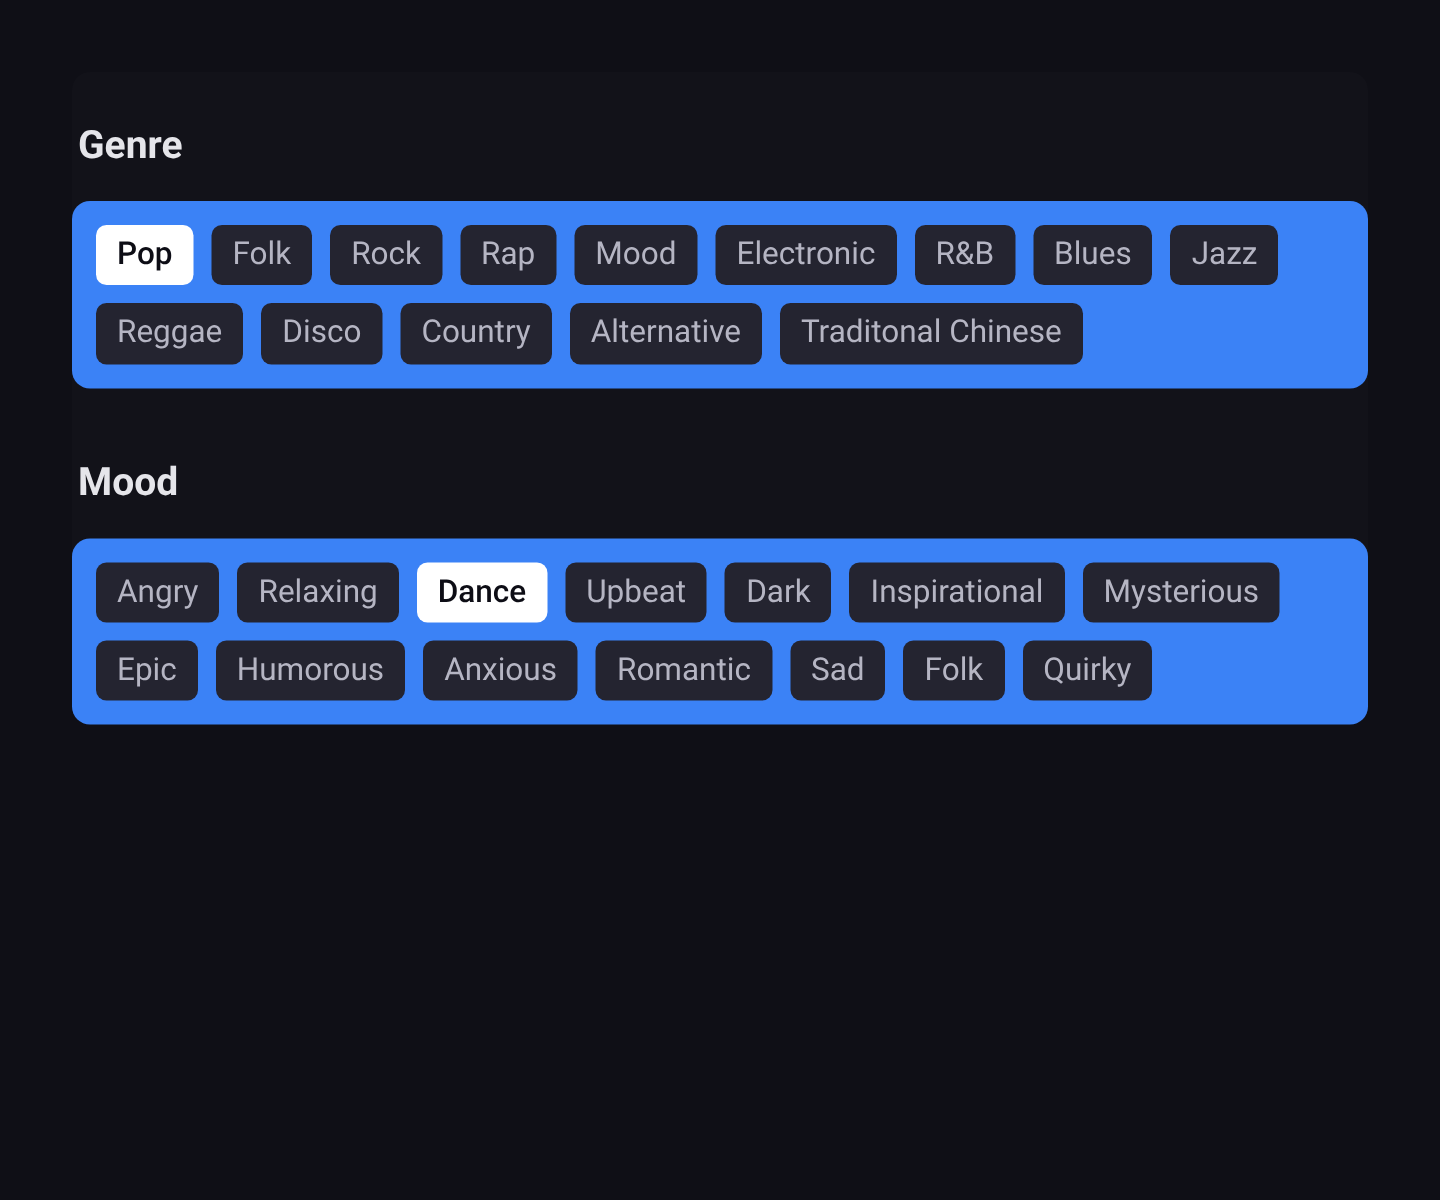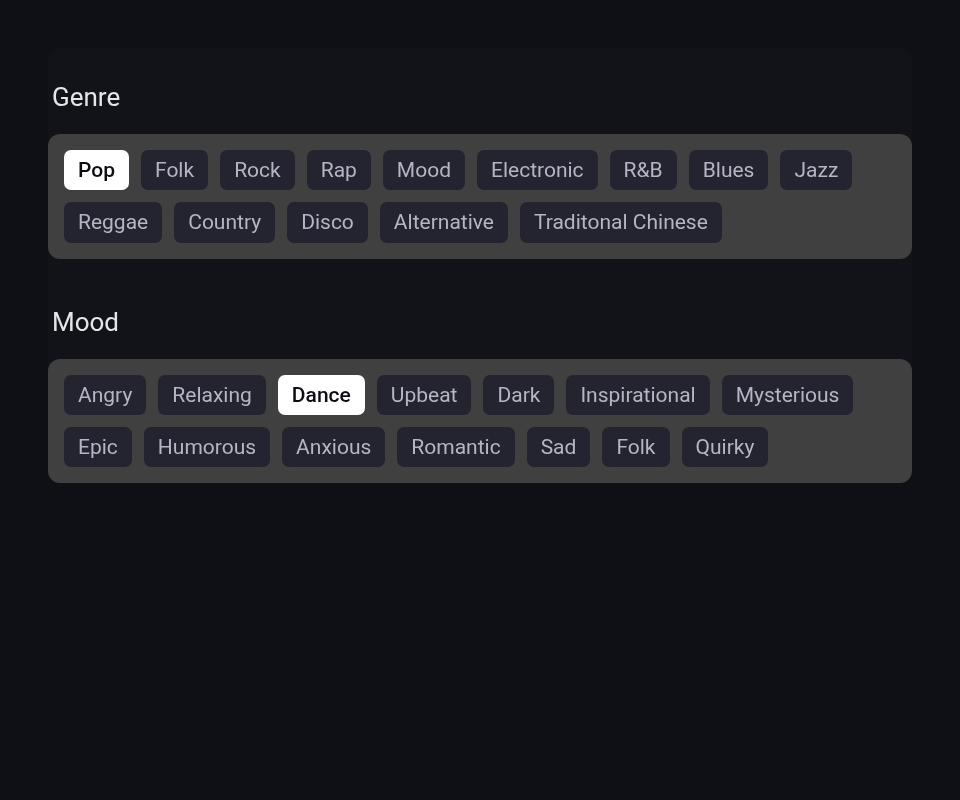--- a/index.html
+++ b/index.html
@@ -18,27 +18,27 @@
     .container {
       background: rgba(255,255,255,0.015);
       border-radius: 12px;
       padding: 34px 0 0 0;
     }
     .section {
       margin-bottom: 48px;
     }
     .section-title {
       font-size: 26px;
-      font-weight: 400;
+      font-weight: 700;
       color: #e5e5ea;
       margin-bottom: 22px;
       padding: 0 4px;
     }
     .tag-panel {
-      background: #404040;
+      background: #3b82f6;
       border-radius: 12px;
       padding: 16px;
       display: flex;
       flex-wrap: wrap;
       gap: 12px;
     }
     .tag {
       background: #242430;
       color: #b5b5c3;
       font-size: 21px;
@@ -66,22 +66,22 @@
       <div class="tag selected">Pop</div>
       <div class="tag">Folk</div>
       <div class="tag">Rock</div>
       <div class="tag">Rap</div>
       <div class="tag">Mood</div>
       <div class="tag">Electronic</div>
       <div class="tag">R&amp;B</div>
       <div class="tag">Blues</div>
       <div class="tag">Jazz</div>
       <div class="tag">Reggae</div>
+      <div class="tag">Disco</div>
       <div class="tag">Country</div>
-      <div class="tag">Disco</div>
       <div class="tag">Alternative</div>
       <div class="tag">Traditonal Chinese</div>
     </div>
   </div>
 
   <div class="section">
     <h2 class="section-title">Mood</h2>
     <div class="tag-panel">
       <div class="tag">Angry</div>
       <div class="tag">Relaxing</div>

